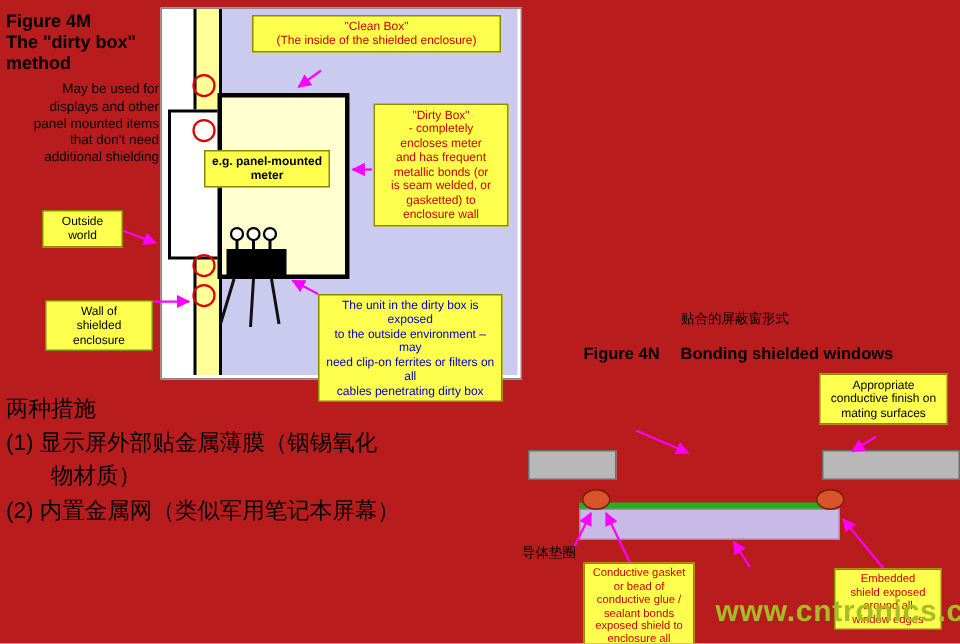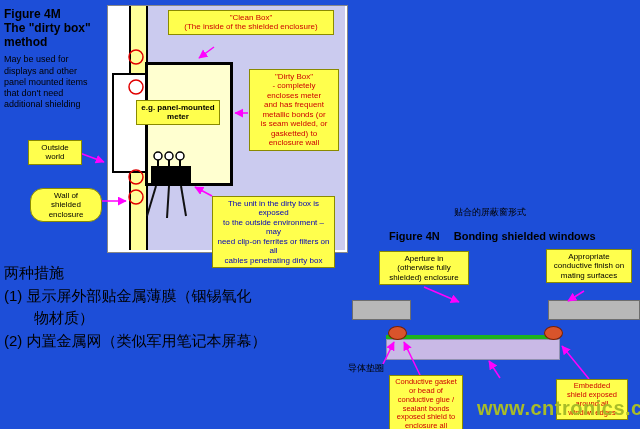--- a/index.html
+++ b/index.html
@@ -1,47 +1,47 @@
 <!DOCTYPE html>
 <html><head>
 <meta charset="utf-8">
 <style>
   html,body{margin:0;padding:0;background:#fff;}
-  .canvas{position:relative;width:640px;height:429px;background:#1d4ed8;overflow:hidden;
+  .canvas{position:relative;width:640px;height:429px;background:#b91c1c;overflow:hidden;
           font-family:"Liberation Sans", sans-serif;color:#000;}
 
   
   .ylabel{position:absolute;background:#ffff4d;border:1px solid #8a8a00;
           font-size:8px;line-height:1.18;text-align:center;padding:2px 3px;
           white-space:pre-line;z-index:10;}
   .red{color:#cc0000;}
   .blue{color:#0000bb;margin-left:16px;}
 
   
   #fig4m-title{position:absolute;left:4px;top:8px;width:102px;z-index:10;}
   #fig4m-title .t{font-weight:bold;font-size:12px;line-height:1.15;white-space:pre-line;}
-  #fig4m-title .s{font-size:9px;line-height:1.25;margin-top:5px;white-space:pre-line;}
+  #fig4m-title .s{font-size:9px;line-height:1.25;margin-top:5px;white-space:pre-line;text-align:right;}
 
   
   #frame4m{position:absolute;left:107px;top:5px;width:239px;height:246px;
            border:1px solid #888;background:#fff;z-index:1;}
   #lavender{position:absolute;left:148px;top:6px;width:197px;height:244px;background:#cbcbef;z-index:2;}
   #wall{position:absolute;left:129px;top:6px;width:15px;height:244px;background:#ffff99;
         border-left:2px solid #000;border-right:2px solid #000;z-index:3;}
   #meter-face{position:absolute;left:112px;top:73px;width:32px;height:96px;background:#fff;
               border:2px solid #000;z-index:4;}
   #dirty-box{position:absolute;left:145px;top:62px;width:82px;height:118px;background:#ffffd0;
              border:3px solid #000;z-index:5;}
   #conn-block{position:absolute;left:151px;top:166px;width:40px;height:20px;background:#000;z-index:6;}
 
   #lbl-clean{left:168px;top:10px;width:158px;}
   #lbl-dirty{left:249px;top:69px;width:82px;}
   #lbl-meter{left:136px;top:100px;width:76px;font-weight:bold;}
   #lbl-outside{left:28px;top:140px;width:46px;}
-  #lbl-wall{left:30px;top:188px;width:64px;border-radius:13px;}
+  #lbl-wall{left:30px;top:200px;width:64px;}
   #lbl-unit{left:196px;top:196px;width:115px;}
 
   
   #cn-notes{position:absolute;left:4px;top:262px;width:372px;font-size:15px;
             line-height:1.5;z-index:10;}
   #cn-notes .indent{padding-left:30px;}
 
   
   #fig4n-cap{position:absolute;left:454px;top:206px;font-size:9px;z-index:10;}
   #fig4n-title{position:absolute;left:389px;top:230px;font-size:11px;font-weight:bold;z-index:10;}
@@ -126,23 +126,20 @@
     <span>Figure 4N</span><span class="gap"></span><span>Bonding shielded windows</span>
   </div>
 
   <div id="bar-left"></div>
   <div id="bar-right"></div>
   <div id="win-shield"></div>
   <div id="win-panel"></div>
   <div class="gasket" id="gasket-left"></div>
   <div class="gasket" id="gasket-right"></div>
 
-  <div class="ylabel" id="lbl-aperture">Aperture in
-(otherwise fully
-shielded) enclosure</div>
   <div class="ylabel" id="lbl-finish">Appropriate
 conductive finish on
 mating surfaces</div>
   <div id="lbl-gasket-cn">导体垫圈</div>
   <div class="ylabel red" id="lbl-cgasket">Conductive gasket
 or bead of
 conductive glue /
 sealant bonds
 exposed shield to
 enclosure all around</div>

